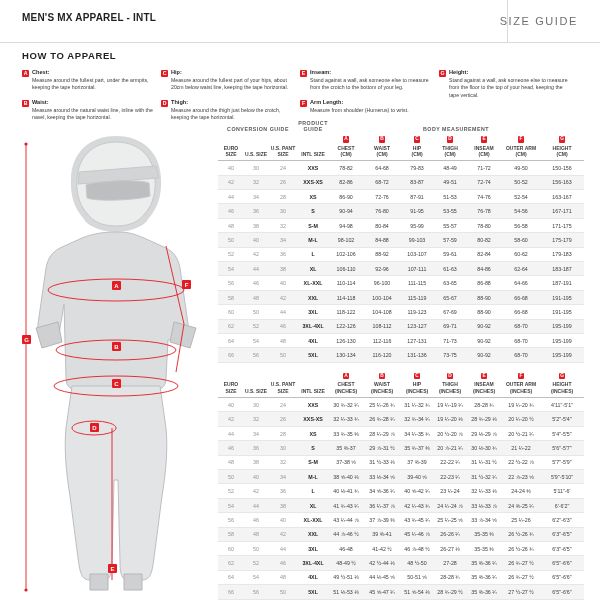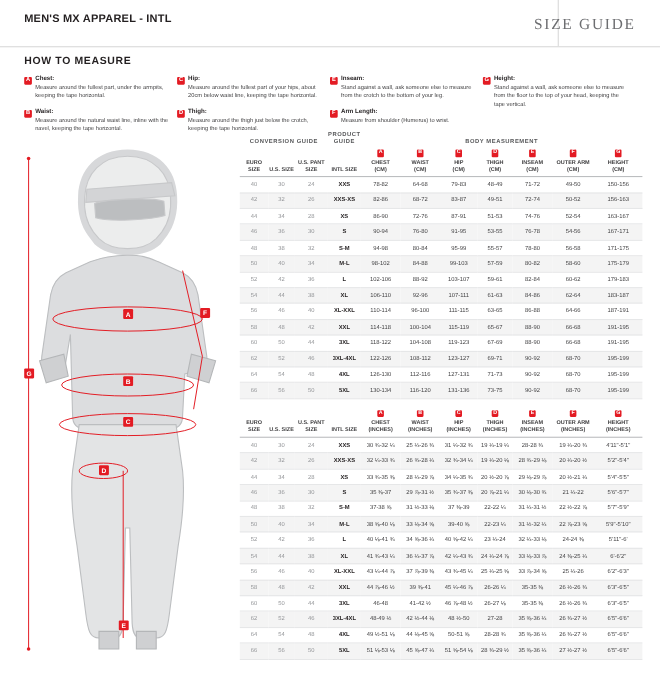--- a/index.html
+++ b/index.html
@@ -16,21 +16,21 @@
   .header{
     position:absolute;left:0;top:0;width:600px;height:42px;
     border-bottom:1px solid #d9d9d9;
   }
   .header .title{
     position:absolute;left:22px;top:12px;
     font-size:10px;font-weight:bold;letter-spacing:.2px;color:#231f20;
   }
   .header .sizeguide{
     position:absolute;right:22px;top:15px;
-    font-size:14px;letter-spacing:1.6px;color:#6d6e71;font-family:Liberation Serif, serif;
+    font-size:11px;letter-spacing:1.6px;color:#6d6e71;
   }
   .header .vline{
     position:absolute;right:92px;top:0;width:1px;height:42px;background:#d9d9d9;
   }
 
   
   .howto{position:absolute;left:22px;top:50px;width:556px;}
   .howto h2{
     margin:0 0 8px 0;font-size:9.5px;font-weight:bold;letter-spacing:.6px;color:#231f20;
   }
@@ -90,21 +90,21 @@
 
 <div class="page">
 
   <div class="header">
     <div class="title">MEN'S MX APPAREL - INTL</div>
     <div class="vline"></div>
     <div class="sizeguide">SIZE GUIDE</div>
   </div>
 
   <div class="howto">
-    <h2>HOW TO MEASURE</h2>
+    <h2>HOW TO APPAREL</h2>
     <div class="meas-grid">
 
       <div class="meas-col">
         <div class="meas-item">
           <div class="badge">A</div>
           <div class="meas-txt">
             <b>Chest:</b>
             <span>Measure around the fullest part, under the armpits, keeping the tape horizontal.</span>
           </div>
         </div>

